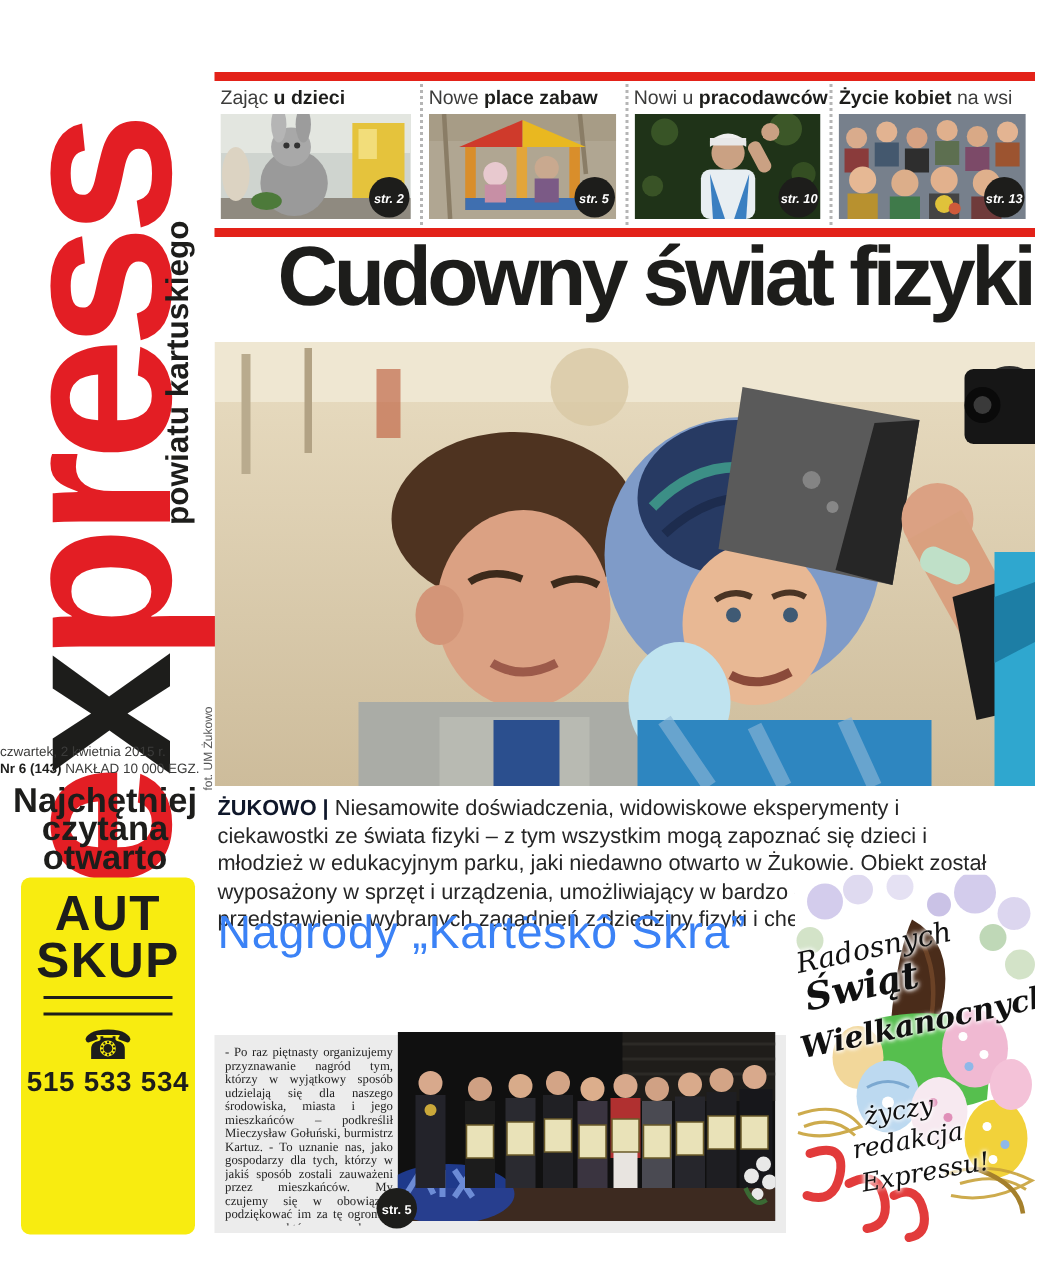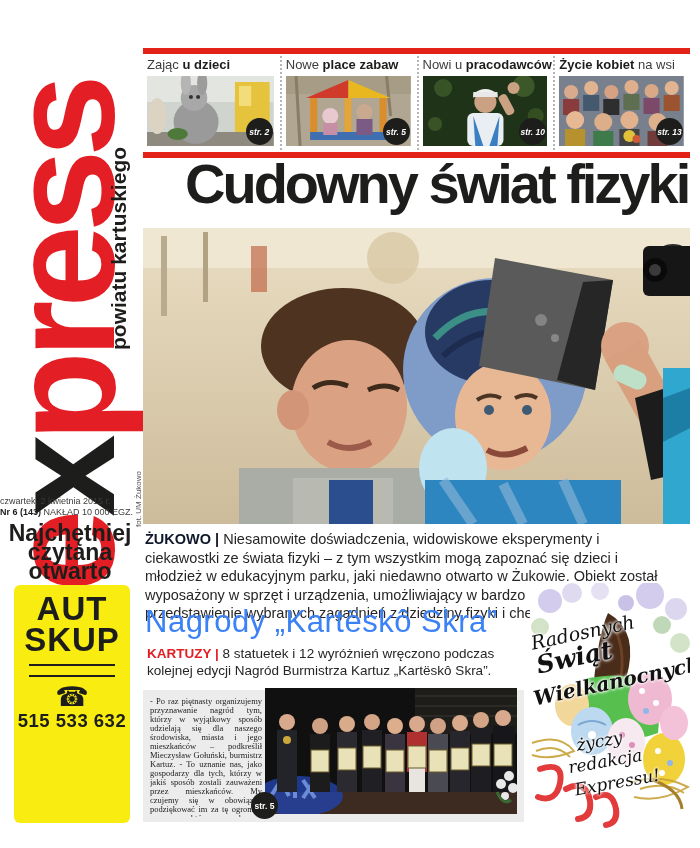--- a/index.html
+++ b/index.html
@@ -110,21 +110,21 @@
   <div>Najchętniej</div>
   <div>czytana otwarto</div>
 </div>
 
 <div class="abs ad-skup">
   <div class="title">AUT</div>
   <div class="title">SKUP</div>
   <div class="rule"></div>
   <div class="rule"></div>
   <div class="phone-ico">☎</div>
-  <div class="phone-no">515 533 632</div>
+  <div class="phone-no">515 533 534</div>
 </div>
 
 <div class="abs main">
 
   <div class="redbar" style="top:48px;"></div>
 
   <div class="teasers">
 
     <div class="teaser">
       <div class="t-title"><span>Zając </span><b>u dzieci</b><span></span></div>
@@ -291,24 +291,20 @@
   </div>
 
   <div class="lead">
     <span class="loc"><span>ŻUKOWO</span> <span>|</span></span>
     <span>Niesamowite doświadczenia, widowiskowe eksperymenty i ciekawostki ze świata fizyki – z tym wszystkim mogą zapoznać się dzieci i młodzież w edukacyjnym parku, jaki niedawno otwarto w Żukowie. Obiekt został wyposażony w sprzęt i urządzenia, umożliwiający w bardzo ciekawy sposób przedstawienie wybranych zagadnień z dziedziny fizyki i chemii.</span>
     <span class="badge">str. 3</span>
   </div>
 
   <div class="aw-headline">Nagrody „Kartëskô Skra”</div>
 
-  <div class="aw-lead">
-    <span class="loc"><span>KARTUZY</span> <span>|</span></span>
-    <span>8 statuetek i 12 wyróżnień wręczono podczas kolejnej edycji Nagród Burmistrza Kartuz „Kartëskô Skra”.</span>
-  </div>
 
   <div class="aw-box">
     <div class="aw-body">- Po raz piętnasty organizujemy przyznawanie nagród tym, którzy w wyjątkowy sposób udzielają się dla naszego środowiska, miasta i jego mieszkańców – podkreślił Mieczysław Gołuński, burmistrz Kartuz. - To uznanie nas, jako gospodarzy dla tych, którzy w jakiś sposób zostali zauważeni przez mieszkańców. My czujemy się w obowiązku podziękować im za tę ogromną pracę, którą wykonują poświęcając swój czas, środki, możliwości i talenty.</div>
     <div class="aw-photo">
       <svg viewBox="0 0 252 126" preserveAspectRatio="none">
         <rect width="252" height="126" fill="#101010"></rect>
         <rect x="150" y="0" width="102" height="46" fill="#1f1d1a"></rect>
         <path d="M150 8 H252 M150 18 H252 M150 28 H252" stroke="#2c2a26" stroke-width="2"></path>
         <rect x="0" y="104" width="252" height="22" fill="#3d2a20"></rect>
         <ellipse cx="34" cy="108" rx="44" ry="20" fill="#2244aa" opacity=".8"></ellipse>

